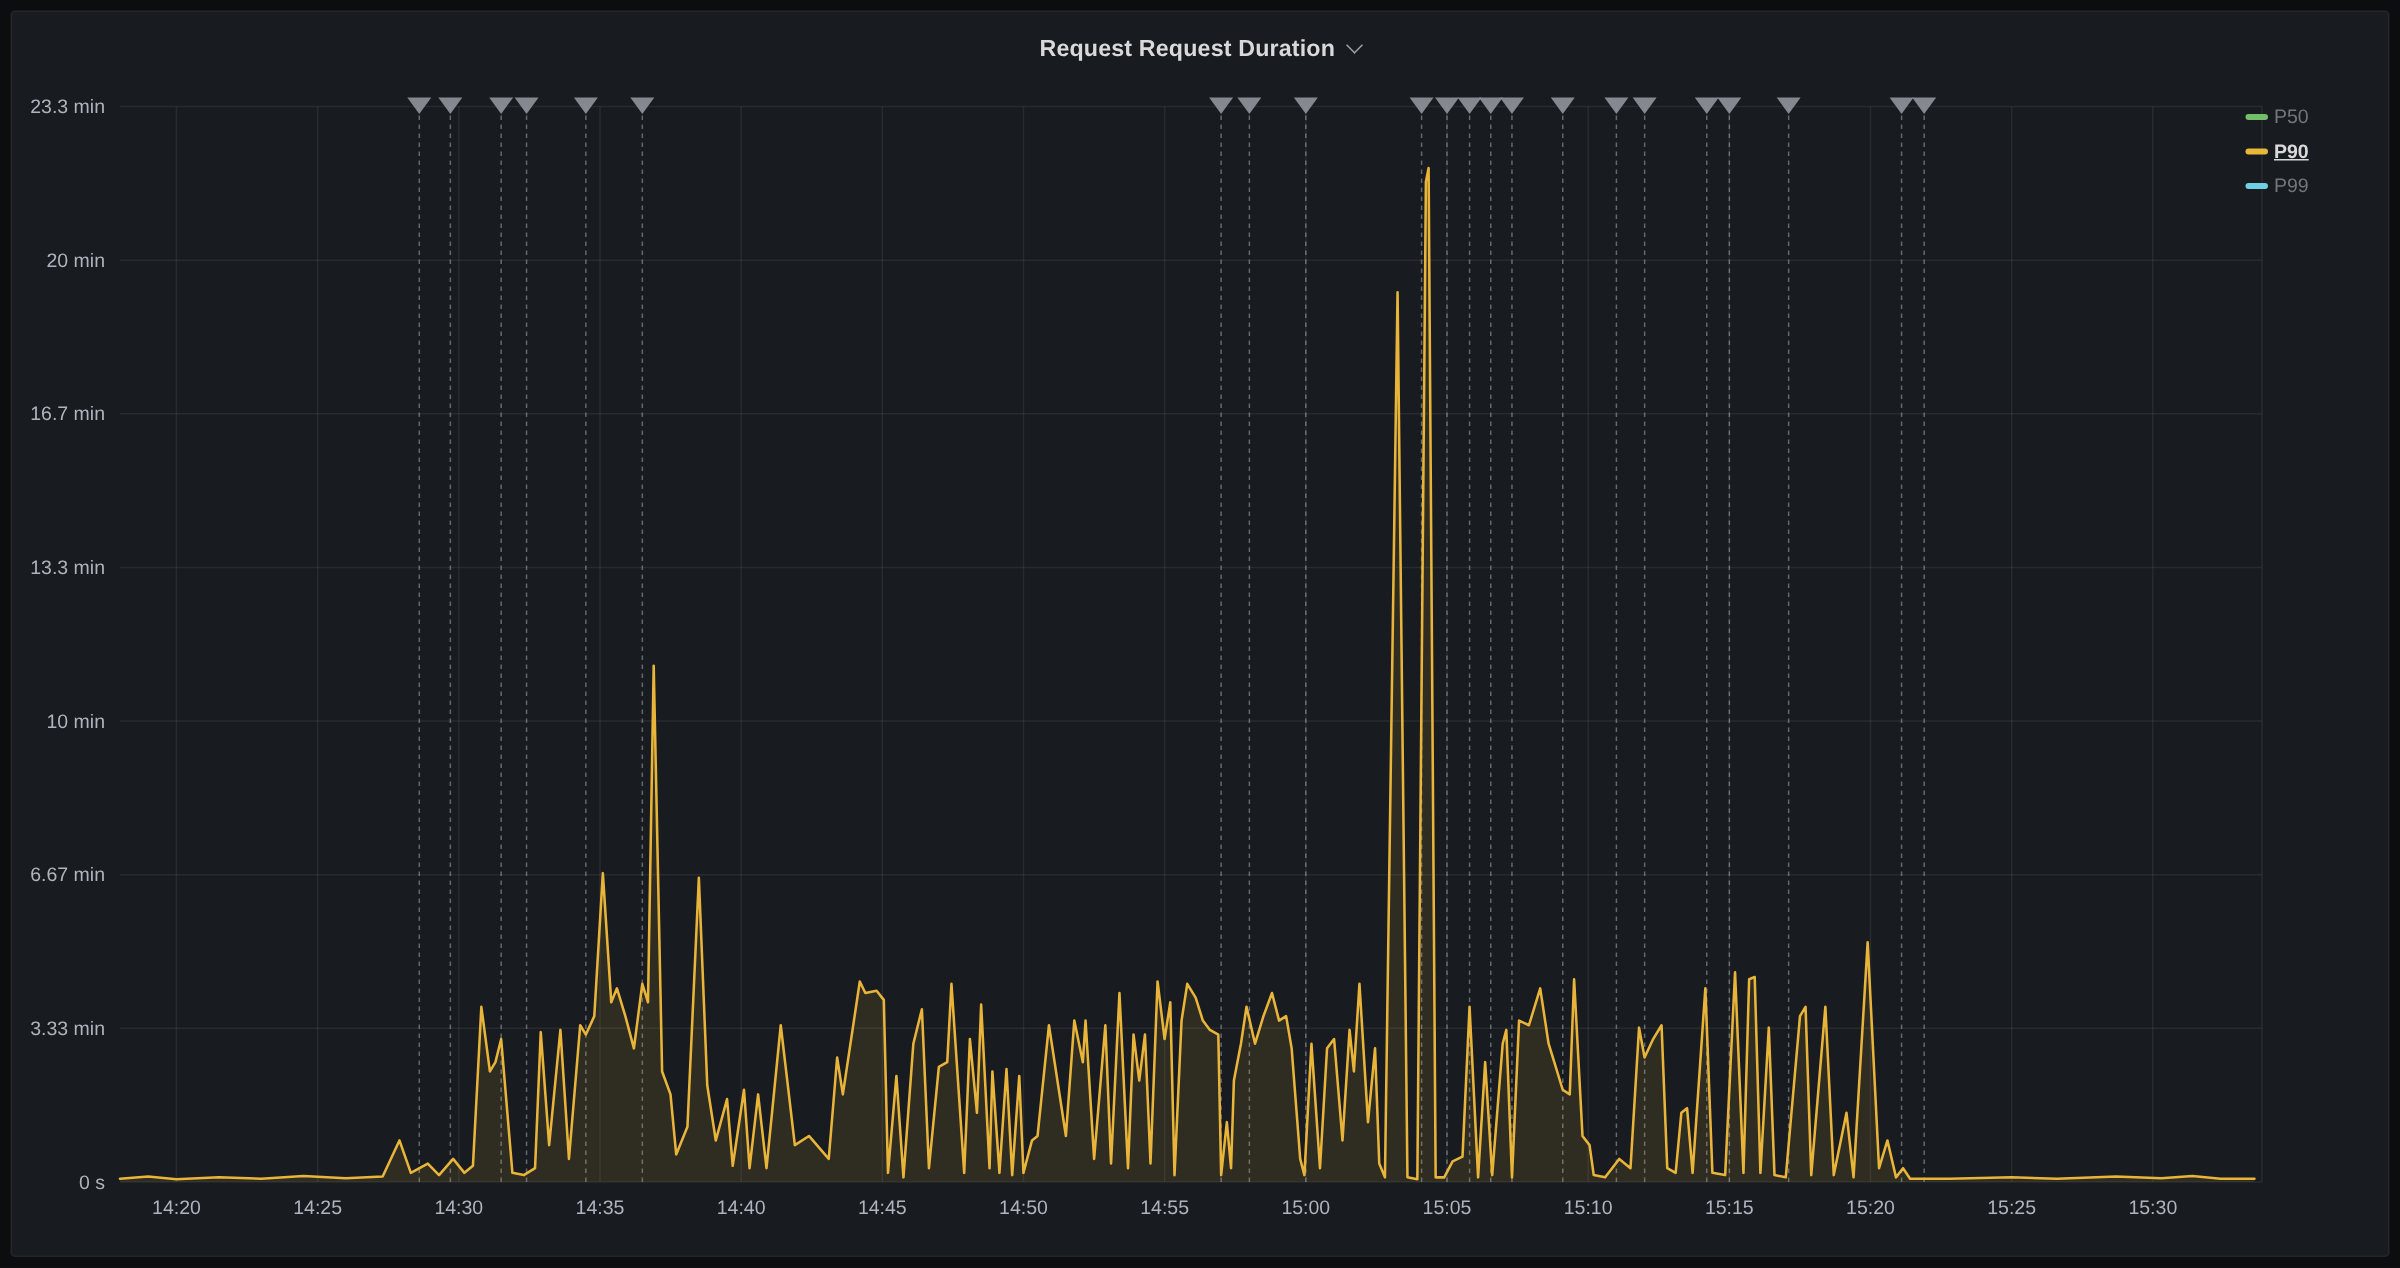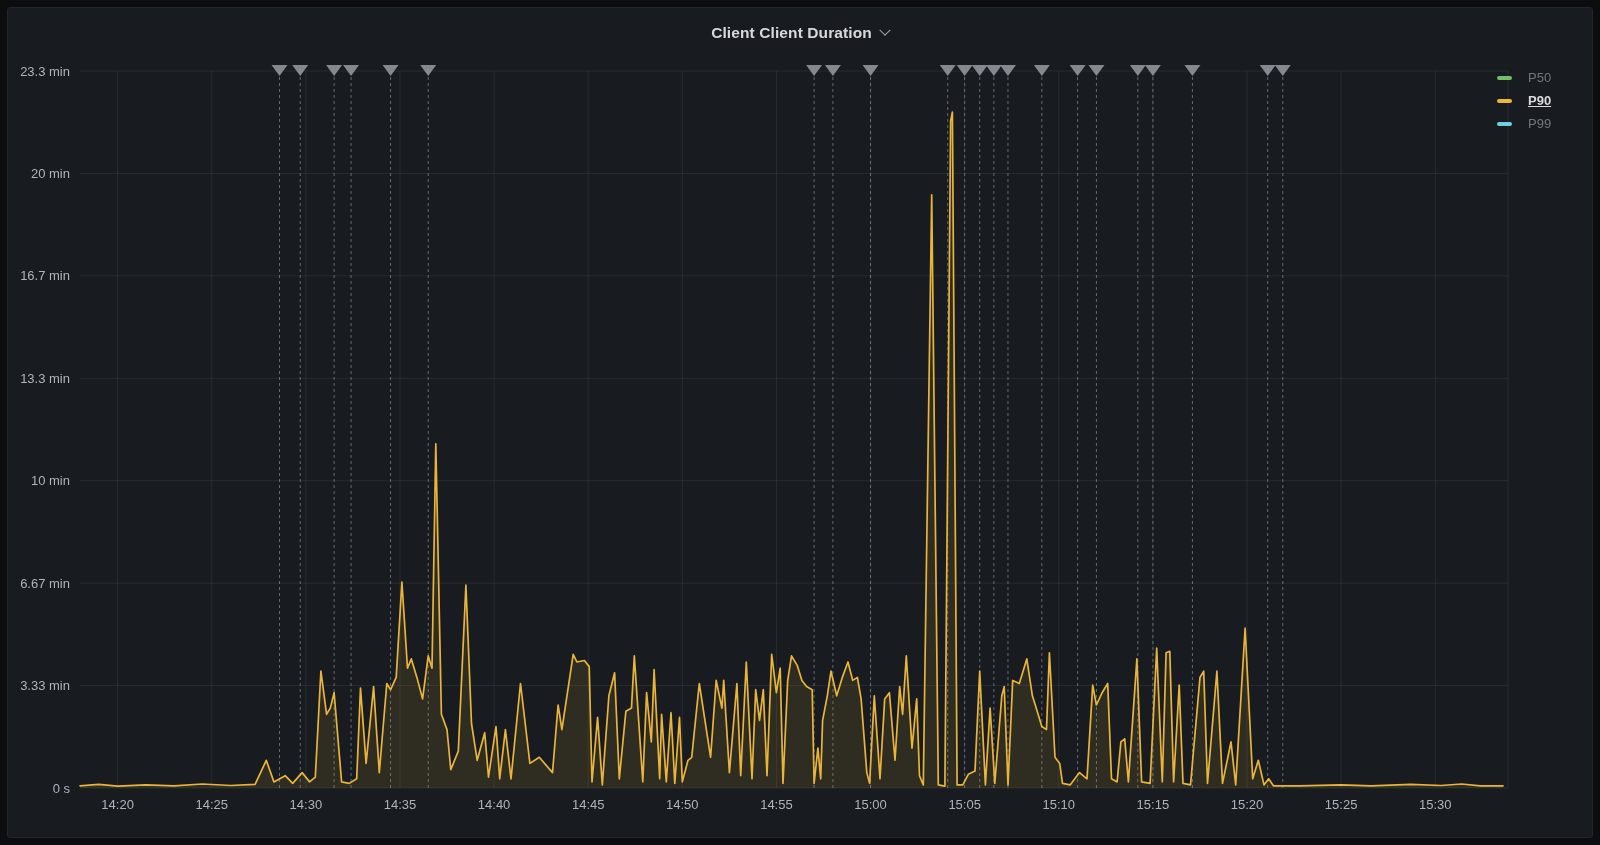--- a/index.html
+++ b/index.html
@@ -7,33 +7,33 @@
   .panel{position:absolute;left:7px;top:7px;right:7px;bottom:7px;
     background:#181b1f;border:1px solid #24262b;border-radius:3px;}
   .panel-header{position:absolute;top:24px;left:0;width:100%;
     display:flex;justify-content:center;align-items:center;gap:9px;z-index:3;}
   .panel-title{color:#d8d9da;font-size:15.5px;font-weight:700;letter-spacing:.1px;cursor:pointer;}
   .chev{width:7px;height:7px;border-right:1.6px solid #9fa3a8;border-bottom:1.6px solid #9fa3a8;
     transform:rotate(45deg) translate(-2px,-2px);display:inline-block;}
   #chart{position:absolute;left:0;top:0;z-index:1;}
   .legend{position:absolute;left:1497px;top:70px;z-index:3;display:flex;
     flex-direction:column;gap:8px;}
-  .legend-item{display:flex;align-items:center;gap:16px;cursor:pointer;height:15px;}
+  .legend-item{display:flex;align-items:center;gap:4px;cursor:pointer;height:15px;}
   .legend-swatch{width:15px;height:4px;border-radius:2px;flex:0 0 auto;}
   .legend-label{font-size:13px;color:#73767d;}
   .legend-item.active .legend-label{color:#d8d9da;font-weight:700;text-decoration:underline;}
   text{font-family:"Liberation Sans",sans-serif;}
 </style>
 </head>
 <body>
 
 <div class="panel"></div>
 
 <div class="panel-header">
-  <span class="panel-title">Client Client Duration</span>
+  <span class="panel-title">Request Request Duration</span>
   <span class="chev"></span>
 </div>
 
 <svg id="chart" width="1600" height="845" viewBox="0 0 1600 845">
     <line x1="80" y1="71" x2="1508" y2="71" stroke="rgba(255,255,255,0.07)" stroke-width="1"></line>
     <text x="70" y="75.5" text-anchor="end" fill="#aeb4bc" font-size="13">23.3 min</text>
     <line x1="80" y1="173.41979171131015" x2="1508" y2="173.41979171131015" stroke="rgba(255,255,255,0.07)" stroke-width="1"></line>
     <text x="70" y="177.91979171131015" text-anchor="end" fill="#aeb4bc" font-size="13">20 min</text>
     <line x1="80" y1="275.8395834226203" x2="1508" y2="275.8395834226203" stroke="rgba(255,255,255,0.07)" stroke-width="1"></line>
     <text x="70" y="280.3395834226203" text-anchor="end" fill="#aeb4bc" font-size="13">16.7 min</text>

